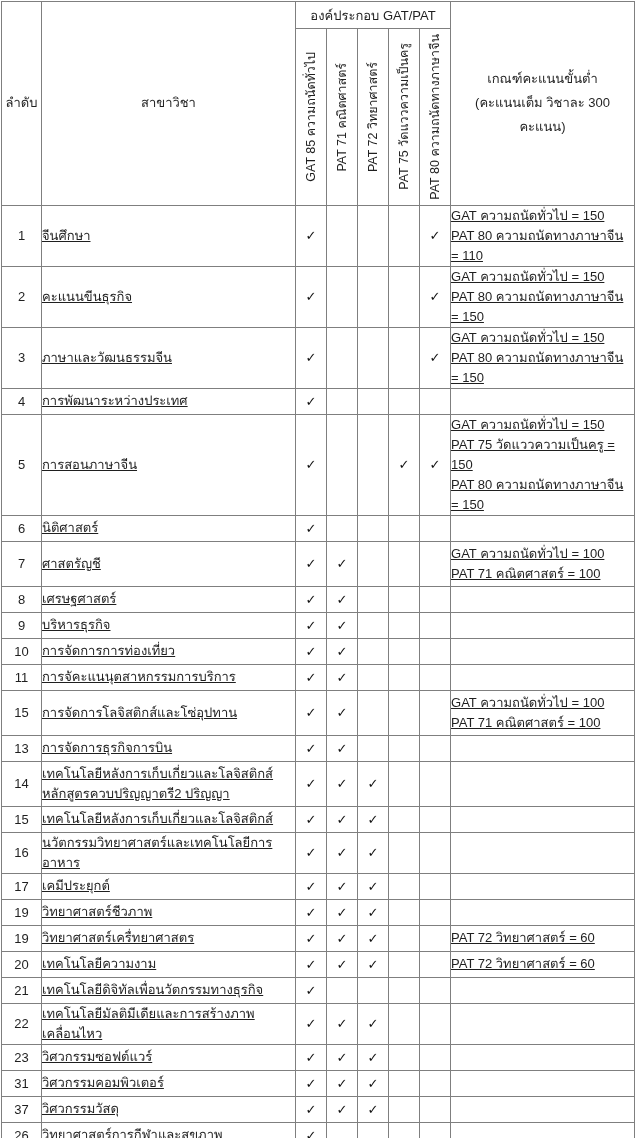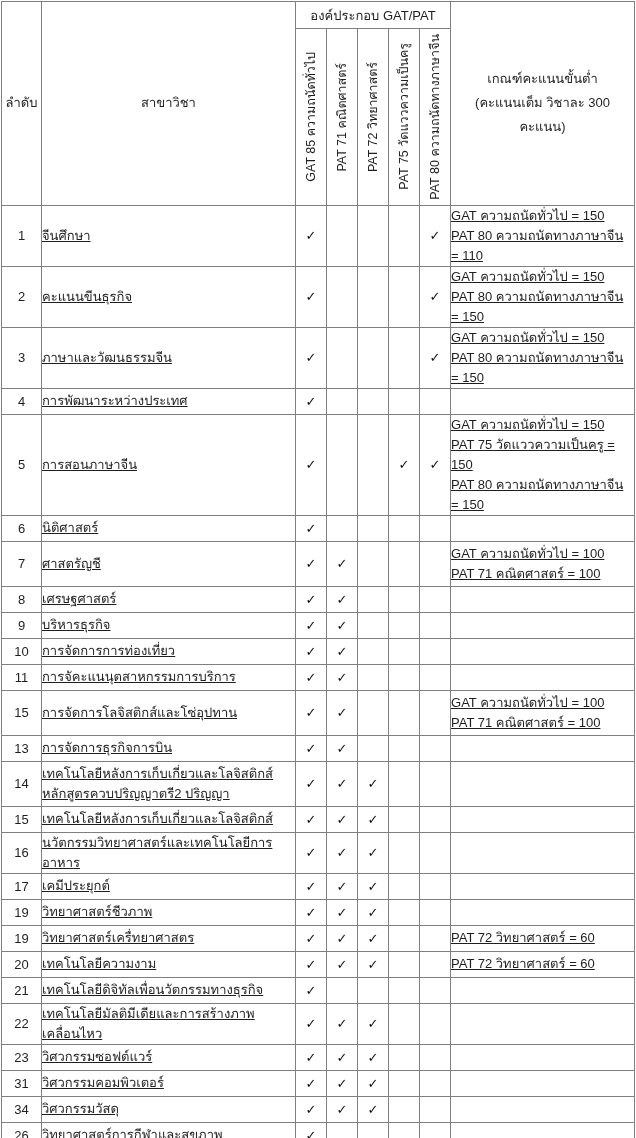--- a/index.html
+++ b/index.html
@@ -429,21 +429,21 @@
             <div>วิศวกรรมคอมพิวเตอร์</div>
           </td>
     <td class="chk-cell"><span>✓</span></td>
     <td class="chk-cell"><span>✓</span></td>
     <td class="chk-cell"><span>✓</span></td>
     <td class="chk-cell"></td>
     <td class="chk-cell"></td>
     <td class="crit-cell"></td>
   </tr>
         <tr class="row-single">
-    <td class="no-cell">34</td>
+    <td class="no-cell">37</td>
     <td class="major-cell">
             <div>วิศวกรรมวัสดุ</div>
           </td>
     <td class="chk-cell"><span>✓</span></td>
     <td class="chk-cell"><span>✓</span></td>
     <td class="chk-cell"><span>✓</span></td>
     <td class="chk-cell"></td>
     <td class="chk-cell"></td>
     <td class="crit-cell"></td>
   </tr>

